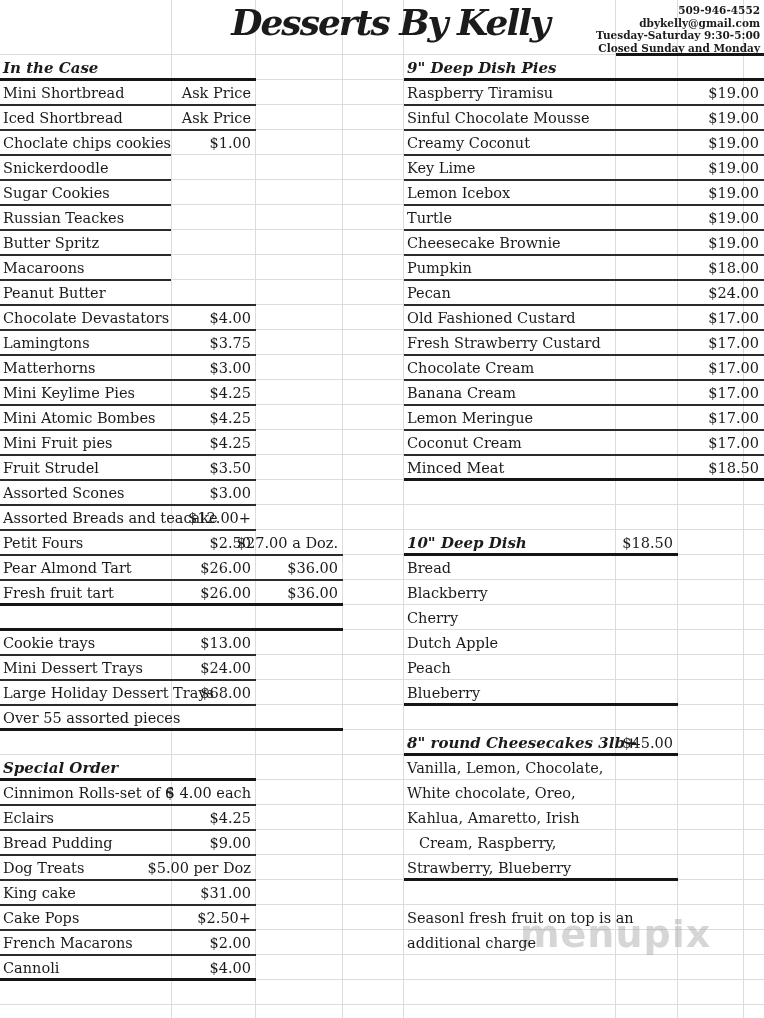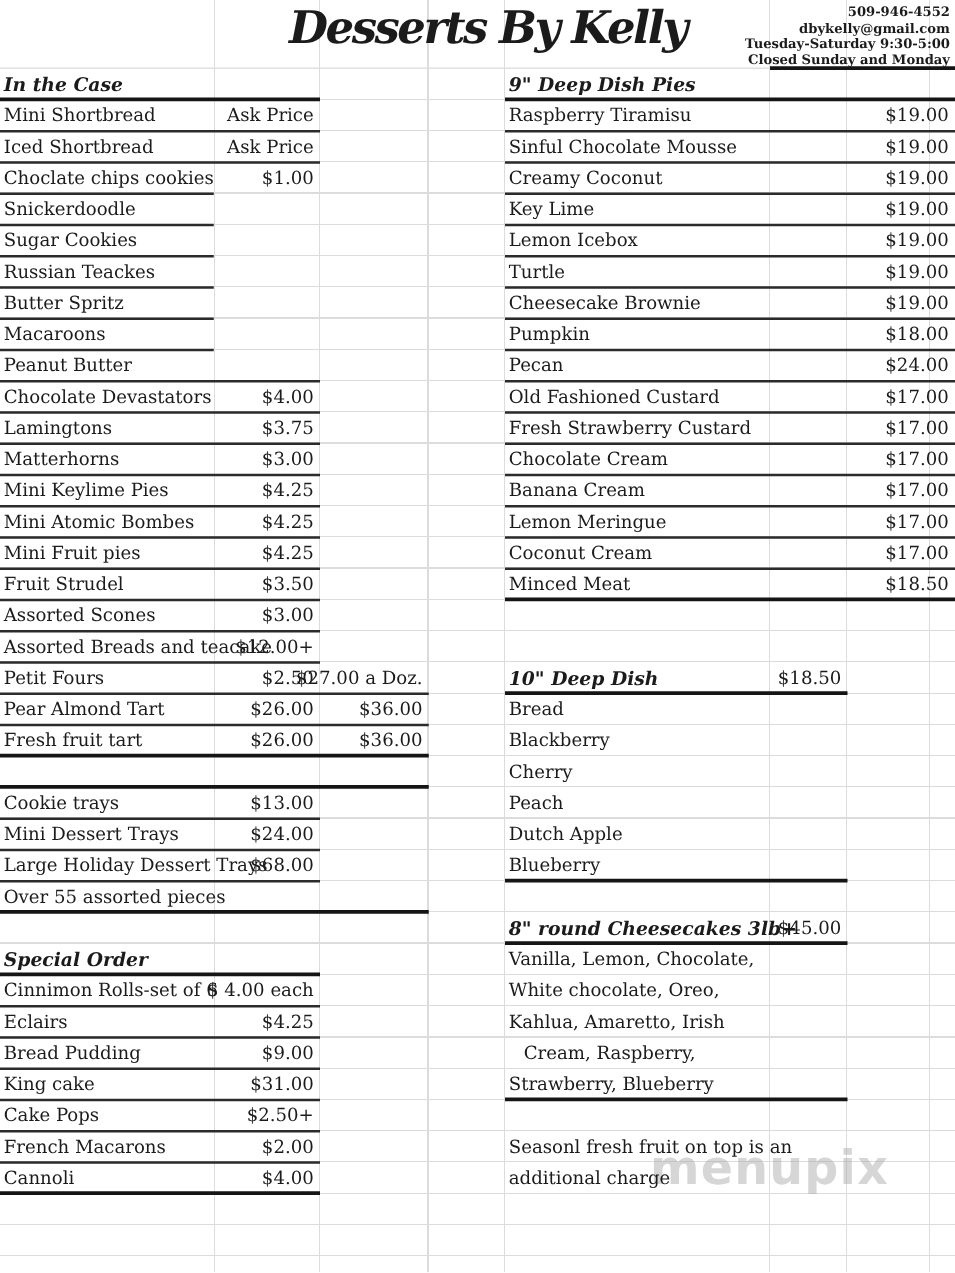--- a/index.html
+++ b/index.html
@@ -220,20 +220,25 @@
         <div class="cell name" style="left: 0px; width: 171px;">Eclairs</div>
         <div class="cell p" style="left: 171px; width: 85px;">$4.25</div>
         <div class="ul thin" style="width: 256px;"></div>
       </div>
       <div class="row item">
         <div class="cell name" style="left: 0px; width: 171px;">Bread Pudding</div>
         <div class="cell p" style="left: 171px; width: 85px;">$9.00</div>
         <div class="ul thin" style="width: 256px;"></div>
       </div>
       <div class="row item">
+        <div class="cell name" style="left: 0px; width: 171px;">Dog Treats</div>
+        <div class="cell p" style="left: 171px; width: 85px;">$5.00 per Doz</div>
+        <div class="ul thin" style="width: 256px;"></div>
+      </div>
+      <div class="row item">
         <div class="cell name" style="left: 0px; width: 171px;">King cake</div>
         <div class="cell p" style="left: 171px; width: 85px;">$31.00</div>
         <div class="ul thin" style="width: 256px;"></div>
       </div>
       <div class="row item">
         <div class="cell name" style="left: 0px; width: 171px;">Cake Pops</div>
         <div class="cell p" style="left: 171px; width: 85px;">$2.50+</div>
         <div class="ul thin" style="width: 256px;"></div>
       </div>
       <div class="row item">
@@ -344,24 +349,24 @@
       <div class="row item">
         <div class="cell name" style="left: 0px; width: 212px;">Bread</div>
       </div>
       <div class="row item">
         <div class="cell name" style="left: 0px; width: 212px;">Blackberry</div>
       </div>
       <div class="row item">
         <div class="cell name" style="left: 0px; width: 212px;">Cherry</div>
       </div>
       <div class="row item">
+        <div class="cell name" style="left: 0px; width: 212px;">Dutch Apple</div>
+      </div>
+      <div class="row item">
         <div class="cell name" style="left: 0px; width: 212px;">Peach</div>
-      </div>
-      <div class="row item">
-        <div class="cell name" style="left: 0px; width: 212px;">Dutch Apple</div>
       </div>
       <div class="row item">
         <div class="cell name" style="left: 0px; width: 212px;">Blueberry</div>
         <div class="ul thick" style="width: 274px;"></div>
       </div>
       <div class="row blank"></div>
       <div class="row section">
         <div class="cell name" style="left: 0px; width: 212px;">8" round Cheesecakes 3lb+</div>
         <div class="cell p" style="left: 212px; width: 62px;">$45.00</div>
         <div class="ul thick" style="width: 274px;"></div>

